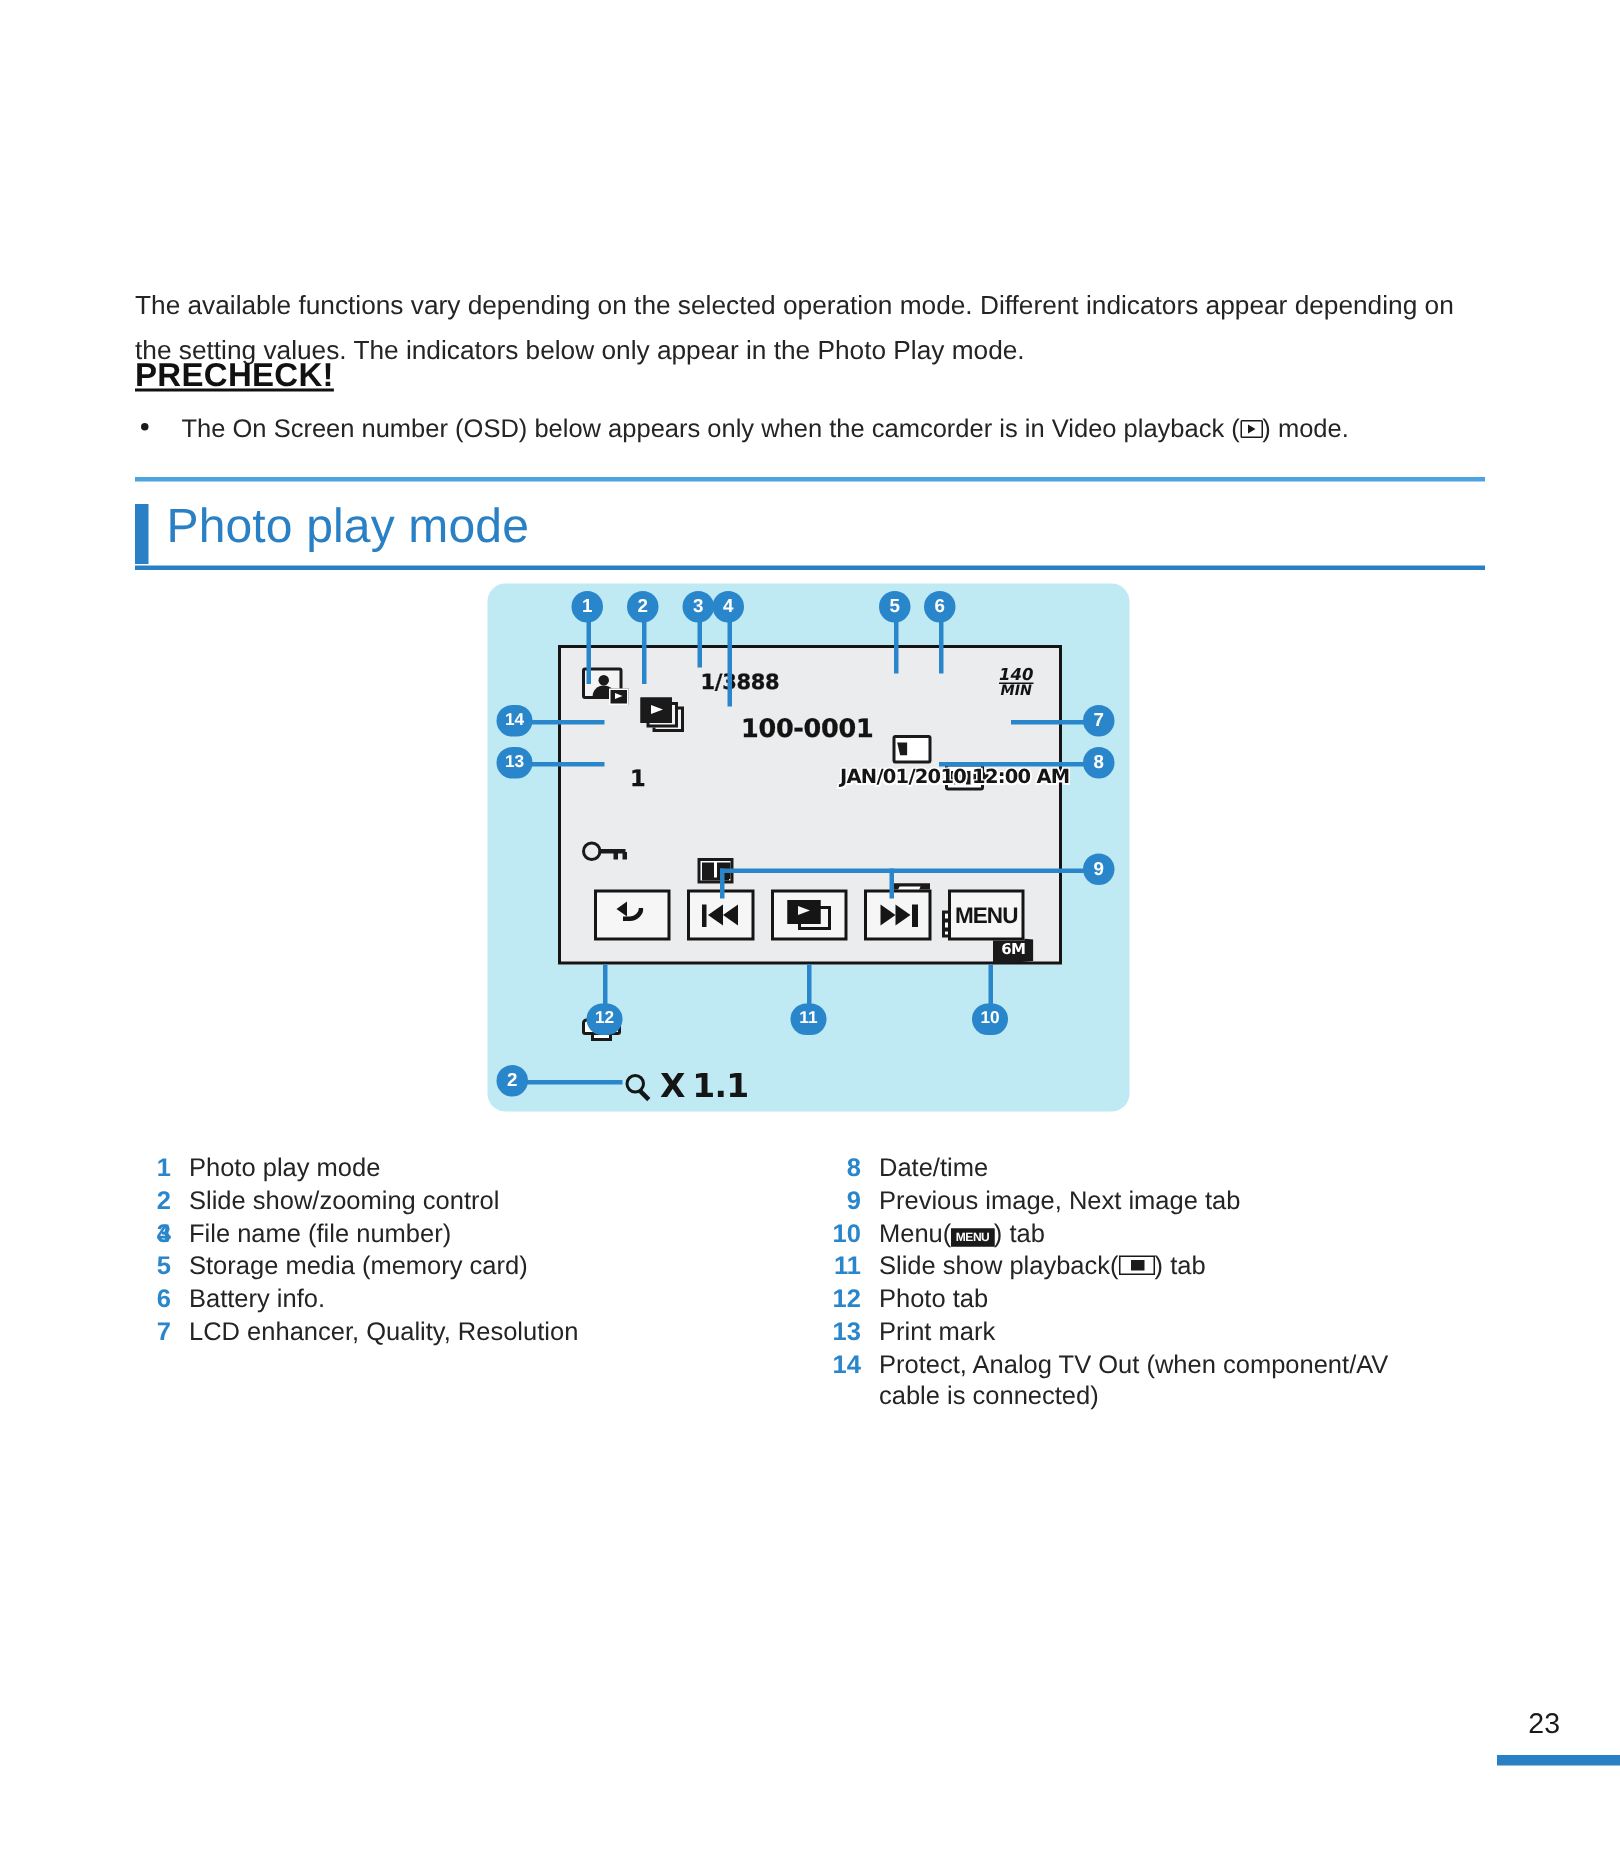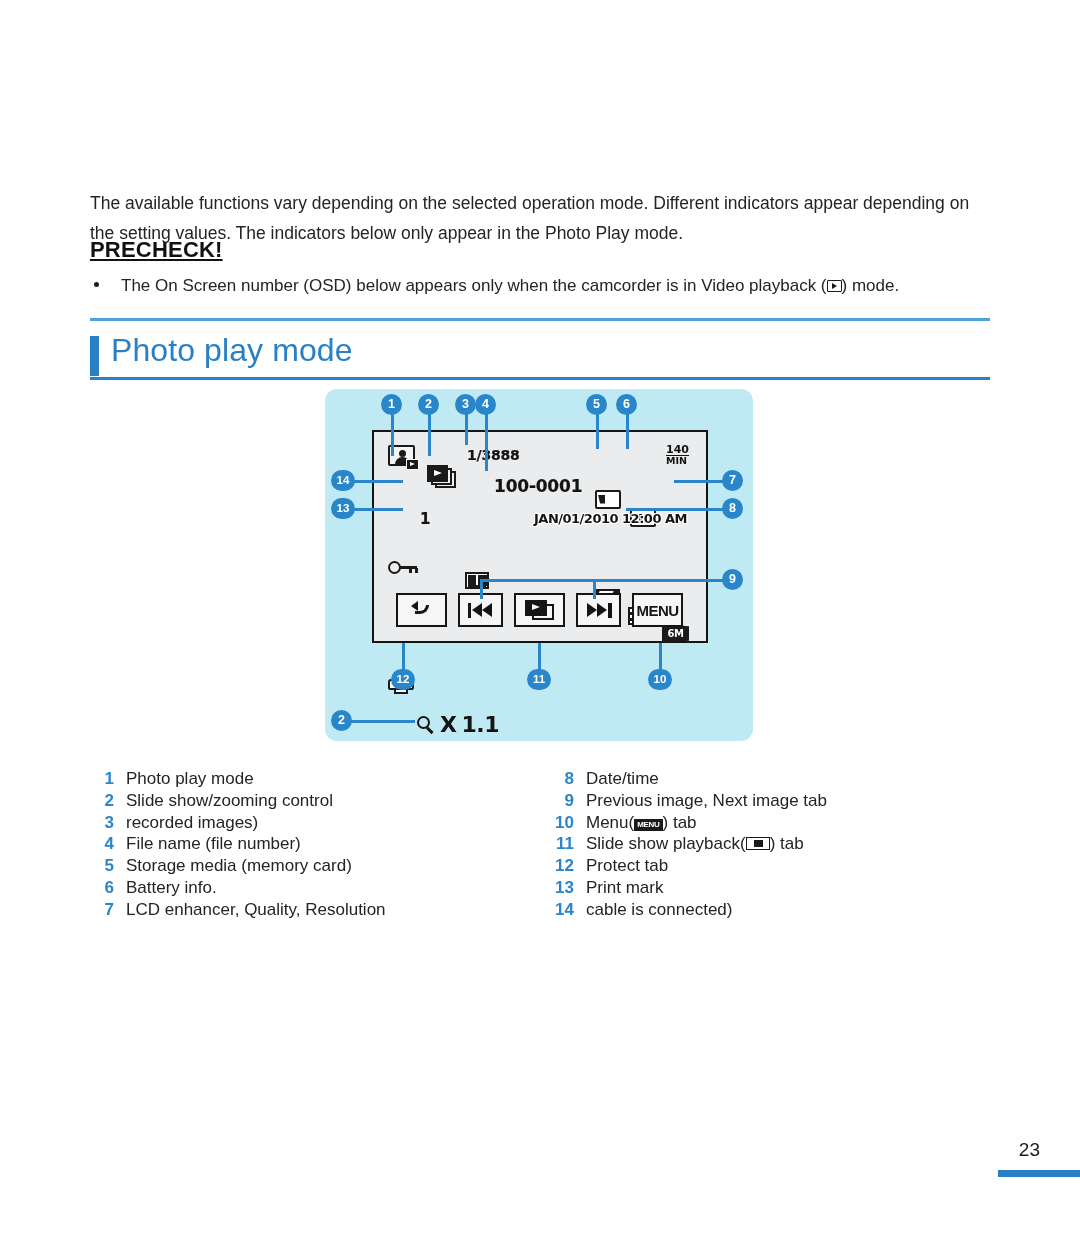--- a/index.html
+++ b/index.html
@@ -248,21 +248,21 @@
   .ic-batt span { width: 3.4px; height: 9px; background: #1a1a1a; display:block; }
   .ic-batt::after {
     content: "";
     position: absolute; right: -5px; top: 4px;
     width: 3px; height: 6px; background: #1a1a1a;
   }
 
   .ic-min {
     font-family: "DejaVu Sans", sans-serif;
     font-weight: bold; color: #131313;
-    line-height: 9.5px; 
+    line-height: 9.5px; text-align: center; font-style: italic;
   }
   .ic-min .n { font-size: 11px; display:block; border-bottom: 1.4px solid #131313;}
   .ic-min .u { font-size: 9.5px; display:block; }
 
   
   .ic-enh {
     width: 24px; height: 18px;
     border: 2px solid #1a1a1a;
     background: #1a1a1a;
     box-sizing: border-box;
@@ -629,21 +629,21 @@
       <span>6M</span>
     </div>
 
     <div class="osd ic-print" style="left:14px; top:75px;">
       <span class="top"></span>
       <span class="mid"></span>
       <span class="out"></span>
     </div>
     <div class="osd osd-text" style="left:46px; top:78px; font-size:15px;">1</div>
 
-    <div class="osd osd-date" style="left:160px; top:79px;">JAN/01/2010 12:00 AM</div>
+    <div class="osd osd-date" style="left:186px; top:79px;">JAN/01/2010 12:00 AM</div>
 
     <div class="tabbtn tab-return" style="left:22px; top:161px;">
       <span class="g-return"></span>
     </div>
 
     <div class="tabbtn tab-prev" style="left:84px; top:161px;">
       <span class="g-prev">
         <span class="bar"></span>
         <span class="t1"></span>
         <span class="t2"></span>
@@ -684,21 +684,20 @@
   <div class="row">
     <span class="num">1</span>
     <span>Photo play mode</span>
   </div>
   <div class="row">
     <span class="num">2</span>
     <span>Slide show/zooming control</span>
   </div>
   <div class="row">
     <span class="num">3</span>
-    <span class="sub">recorded images)</span>
   </div>
   <div class="row">
     <span class="num">4</span>
     <span>File name (file number)</span>
   </div>
   <div class="row">
     <span class="num">5</span>
     <span>Storage media (memory card)</span>
   </div>
   <div class="row">
@@ -721,26 +720,27 @@
     <span>Previous image, Next image tab</span>
   </div>
   <div class="row">
     <span class="num">10</span><span>Menu(</span><span class="mini-menu">MENU</span><span>) tab</span>
   </div>
   <div class="row">
     <span class="num">11</span><span>Slide show playback(</span><span class="mini-slide"></span><span>) tab</span>
   </div>
   <div class="row">
     <span class="num">12</span>
-    <span>Protect tab</span>
+    <span>Photo tab</span>
   </div>
   <div class="row">
     <span class="num">13</span>
     <span>Print mark</span>
   </div>
   <div class="row">
     <span class="num">14</span>
+    <span>Protect, Analog TV Out (when component/AV</span>
     <span class="sub">cable is connected)</span>
   </div>
 </div>
 
 <div class="page-num">23</div>
 <div class="page-rule"></div>
 
 </body></html>

